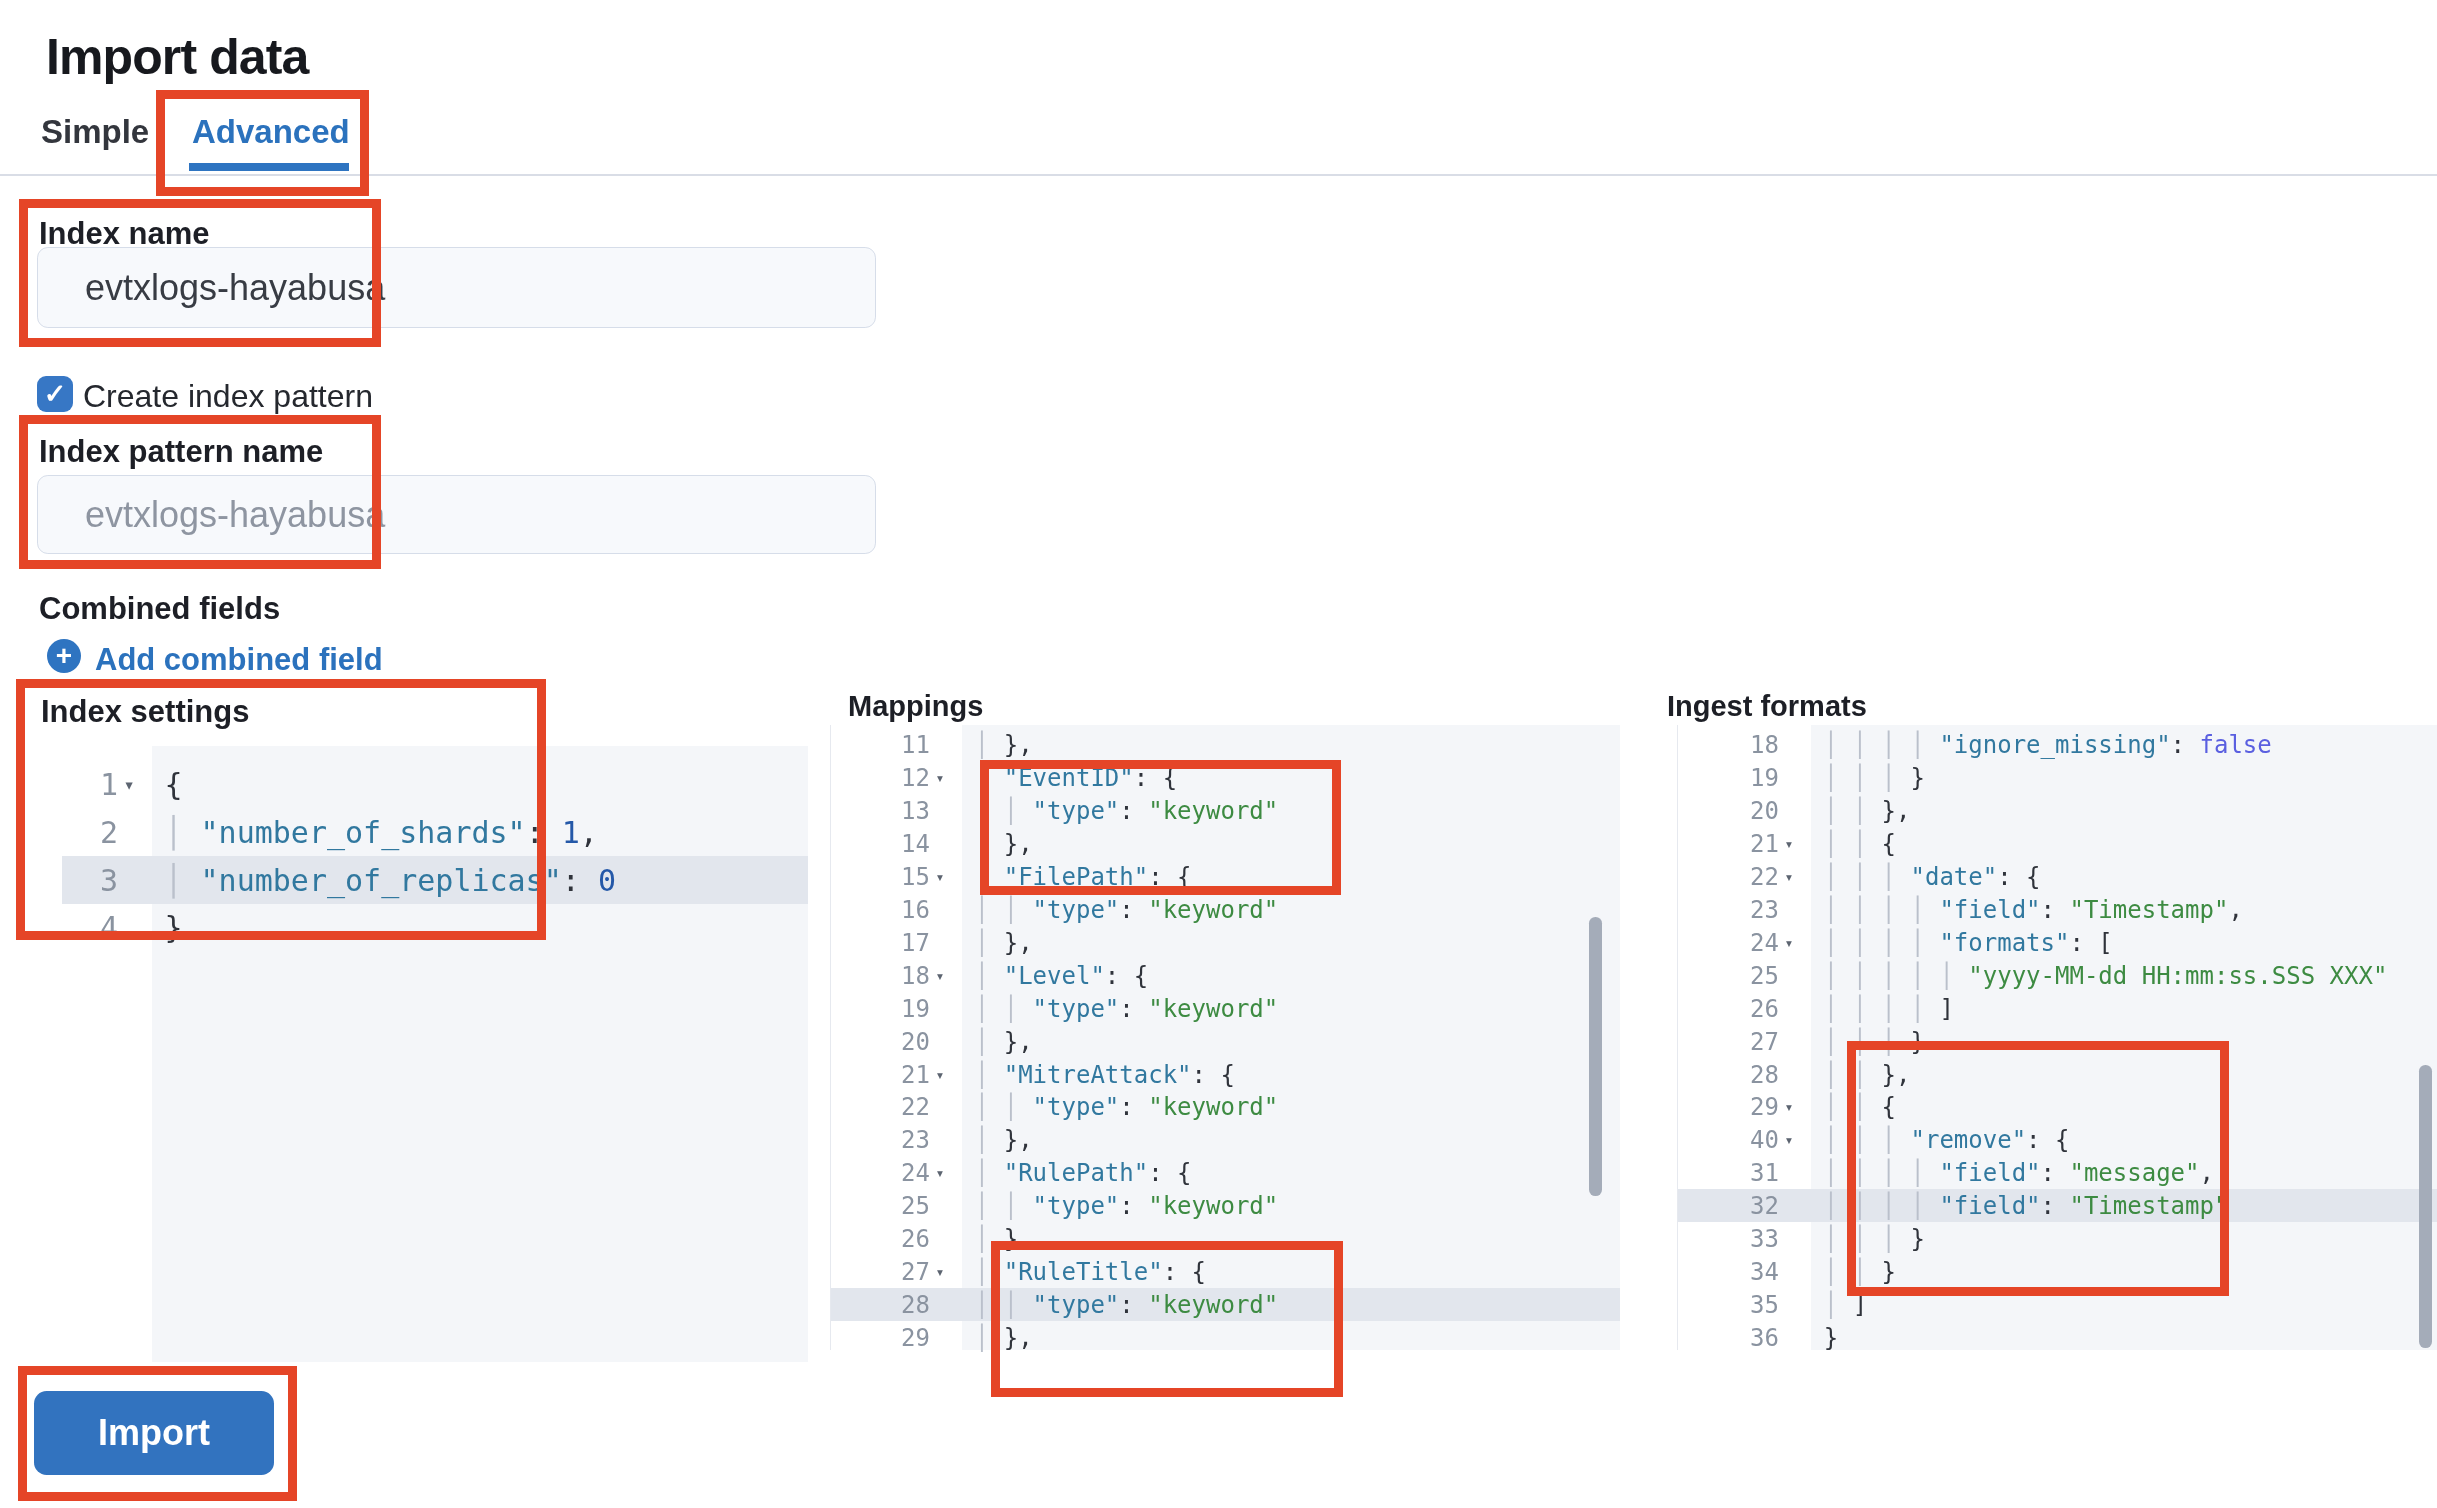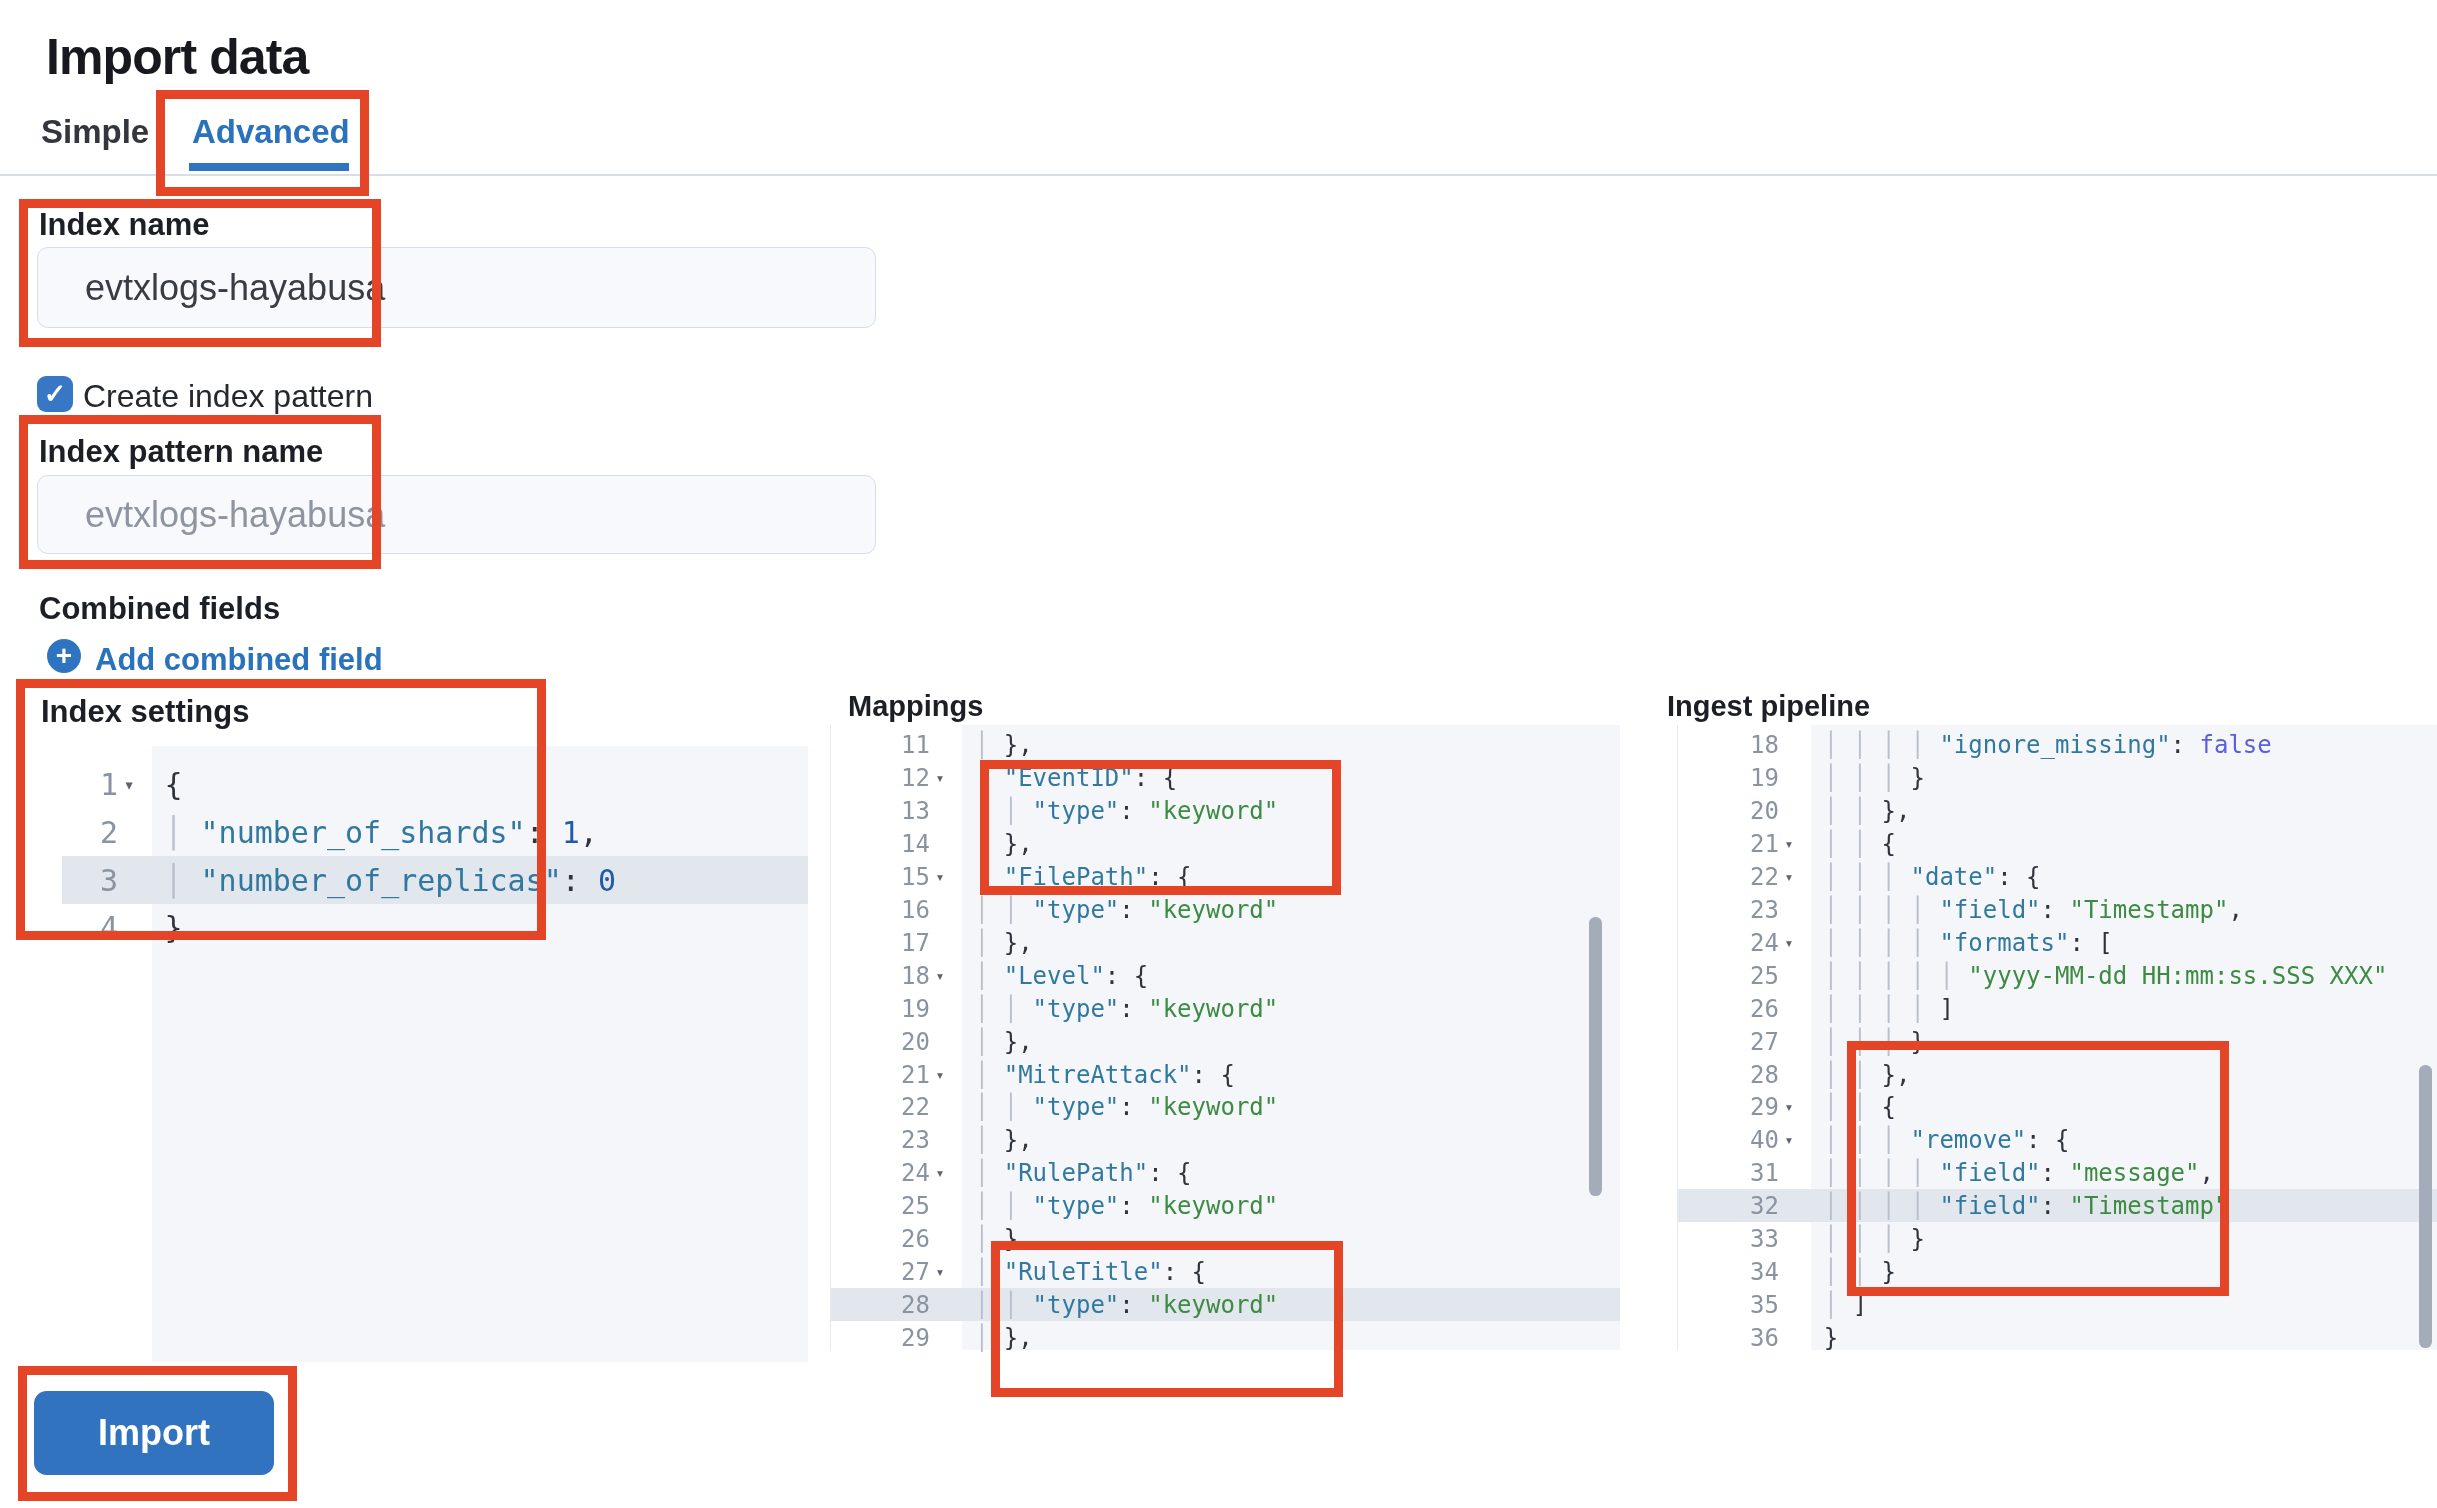--- a/index.html
+++ b/index.html
@@ -13,21 +13,21 @@
     letter-spacing:-0.9px;color:#17191e;margin:8px;
   }
   .tab{position:absolute;top:113px;font-size:33px;font-weight:700;cursor:pointer;}
   .tab-simple{left:41px;color:#33363d;}
   .tab-advanced{left:192px;color:#2b72bd;}
   .tab-underline{position:absolute;left:189px;top:163px;width:160px;height:8px;background:#2e74c1;}
   .divider{position:absolute;left:0;top:174px;width:2438px;height:1.8px;background:#d9dde6;}
 
   
   .field-label{position:absolute;font-size:31px;font-weight:700;color:#1d1f26;}
-  .lbl-index-name{left:39px;top:207px;}
+  .lbl-index-name{left:39px;top:216px;}
   .lbl-index-pattern{left:39px;top:434px;}
   .lbl-combined{left:39px;top:591px;}
   .lbl-index-settings{left:41px;top:694px;}
   .lbl-mappings{left:848px;top:690px;font-size:29px;}
   .lbl-ingest{left:1667px;top:690px;font-size:29px;}
 
   .text-field{
     position:absolute;left:37px;width:839px;height:81px;box-sizing:border-box;
     background:#f7f9fc;border:1.8px solid #d6dde9;border-radius:10.8px;
     font-size:36px;display:flex;align-items:center;padding-left:47px;
@@ -107,21 +107,21 @@
 </div>
 
 <div class="field-label lbl-combined">Combined fields</div>
 <div class="plus-icon">
   <span>+</span>
 </div>
 <div class="add-link">Add combined field</div>
 
 <div class="field-label lbl-index-settings">Index settings</div>
 <div class="field-label lbl-mappings">Mappings</div>
-<div class="field-label lbl-ingest">Ingest pipeline</div>
+<div class="field-label lbl-ingest">Ingest formats</div>
 
 <div class="editor" id="ed-settings">
     <div class="codebg" style="left: 90px;"></div>
     <div class="code-line" style="top: 14.4px; height: 48px;"><span class="ln">1</span><span class="fold">▾</span><span class="codetxt"><span class="tk-p">{</span></span></div>
     <div class="code-line" style="top: 62px; height: 48px;"><span class="ln">2</span><span class="fold"></span><span class="codetxt"><span class="tk-g">│ </span><span class="tk-k">"number_of_shards"</span><span class="tk-p">: </span><span class="tk-n">1</span><span class="tk-p">,</span></span></div>
     <div class="hl-band" style="top: 110px; height: 48px;"></div>
     <div class="code-line" style="top: 110px; height: 48px;"><span class="ln">3</span><span class="fold"></span><span class="codetxt"><span class="tk-g">│ </span><span class="tk-k">"number_of_replicas"</span><span class="tk-p">: </span><span class="tk-n">0</span></span></div>
     <div class="code-line" style="top: 157px; height: 48px;"><span class="ln">4</span><span class="fold"></span><span class="codetxt"><span class="tk-p">}</span></span></div>
   </div>
 <div class="editor" id="ed-mappings">

